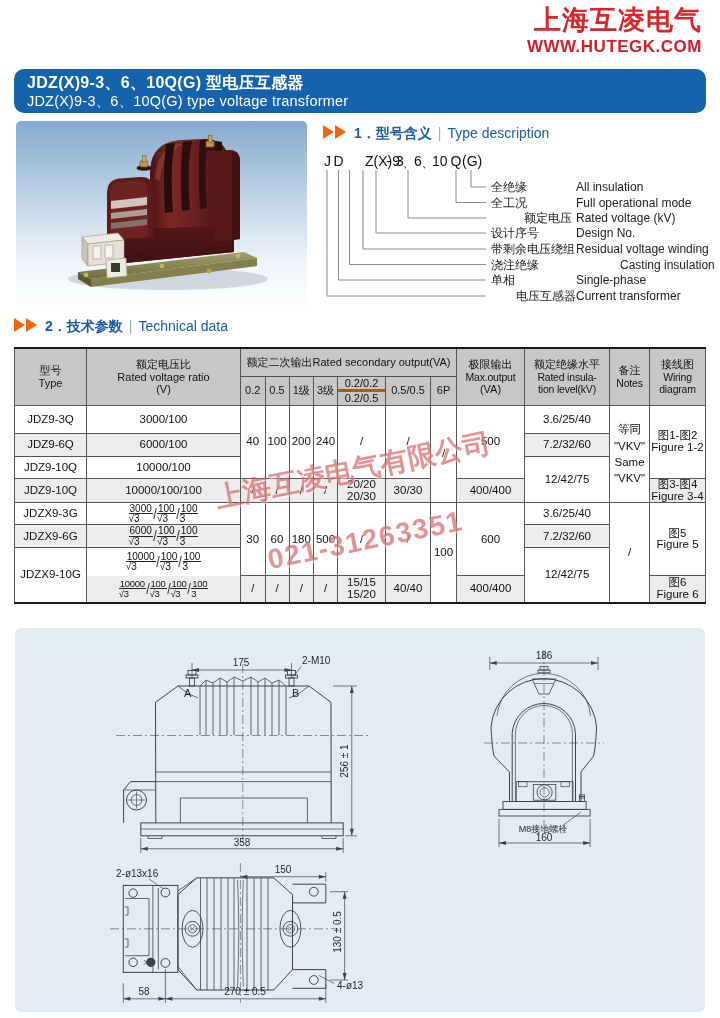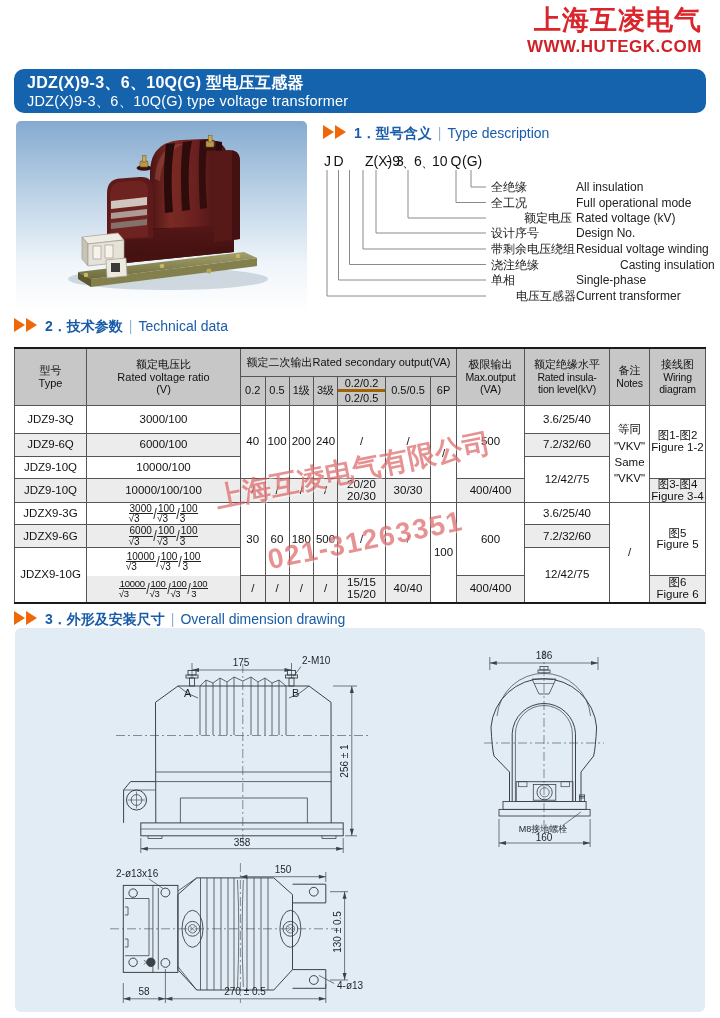--- a/index.html
+++ b/index.html
@@ -364,23 +364,20 @@
       </td>
     </tr>
   </tbody>
     </table>
 
   <div class="wmark">
     <div class="l1">上海互凌电气有限公司</div>
     <div class="l2">021-31263351</div>
   </div>
 
-  <div class="sec-head" style="top:610px;">
-    <span class="arrows"><span class="tri"></span><span class="tri"></span></span><span class="t"><span class="no">3．</span><span class="cn">外形及安装尺寸</span><span class="sep">|</span><span class="en">Overall dimension drawing</span></span>
-  </div>
 
   <div class="dim-panel"></div>
 
   <svg class="dwg" style="left:70px; top:638px;" width="310" height="218" viewBox="0 0 310 218">
     <g stroke="#3c4248" stroke-width="1" fill="none">
 
       <g stroke-dasharray="9,3,2,3" stroke-width="0.7" stroke="#5a6066">
         <line x1="172.8" y1="26" x2="172.8" y2="208"></line>
         <line x1="46" y1="97.5" x2="298" y2="97.5"></line>
       </g>

